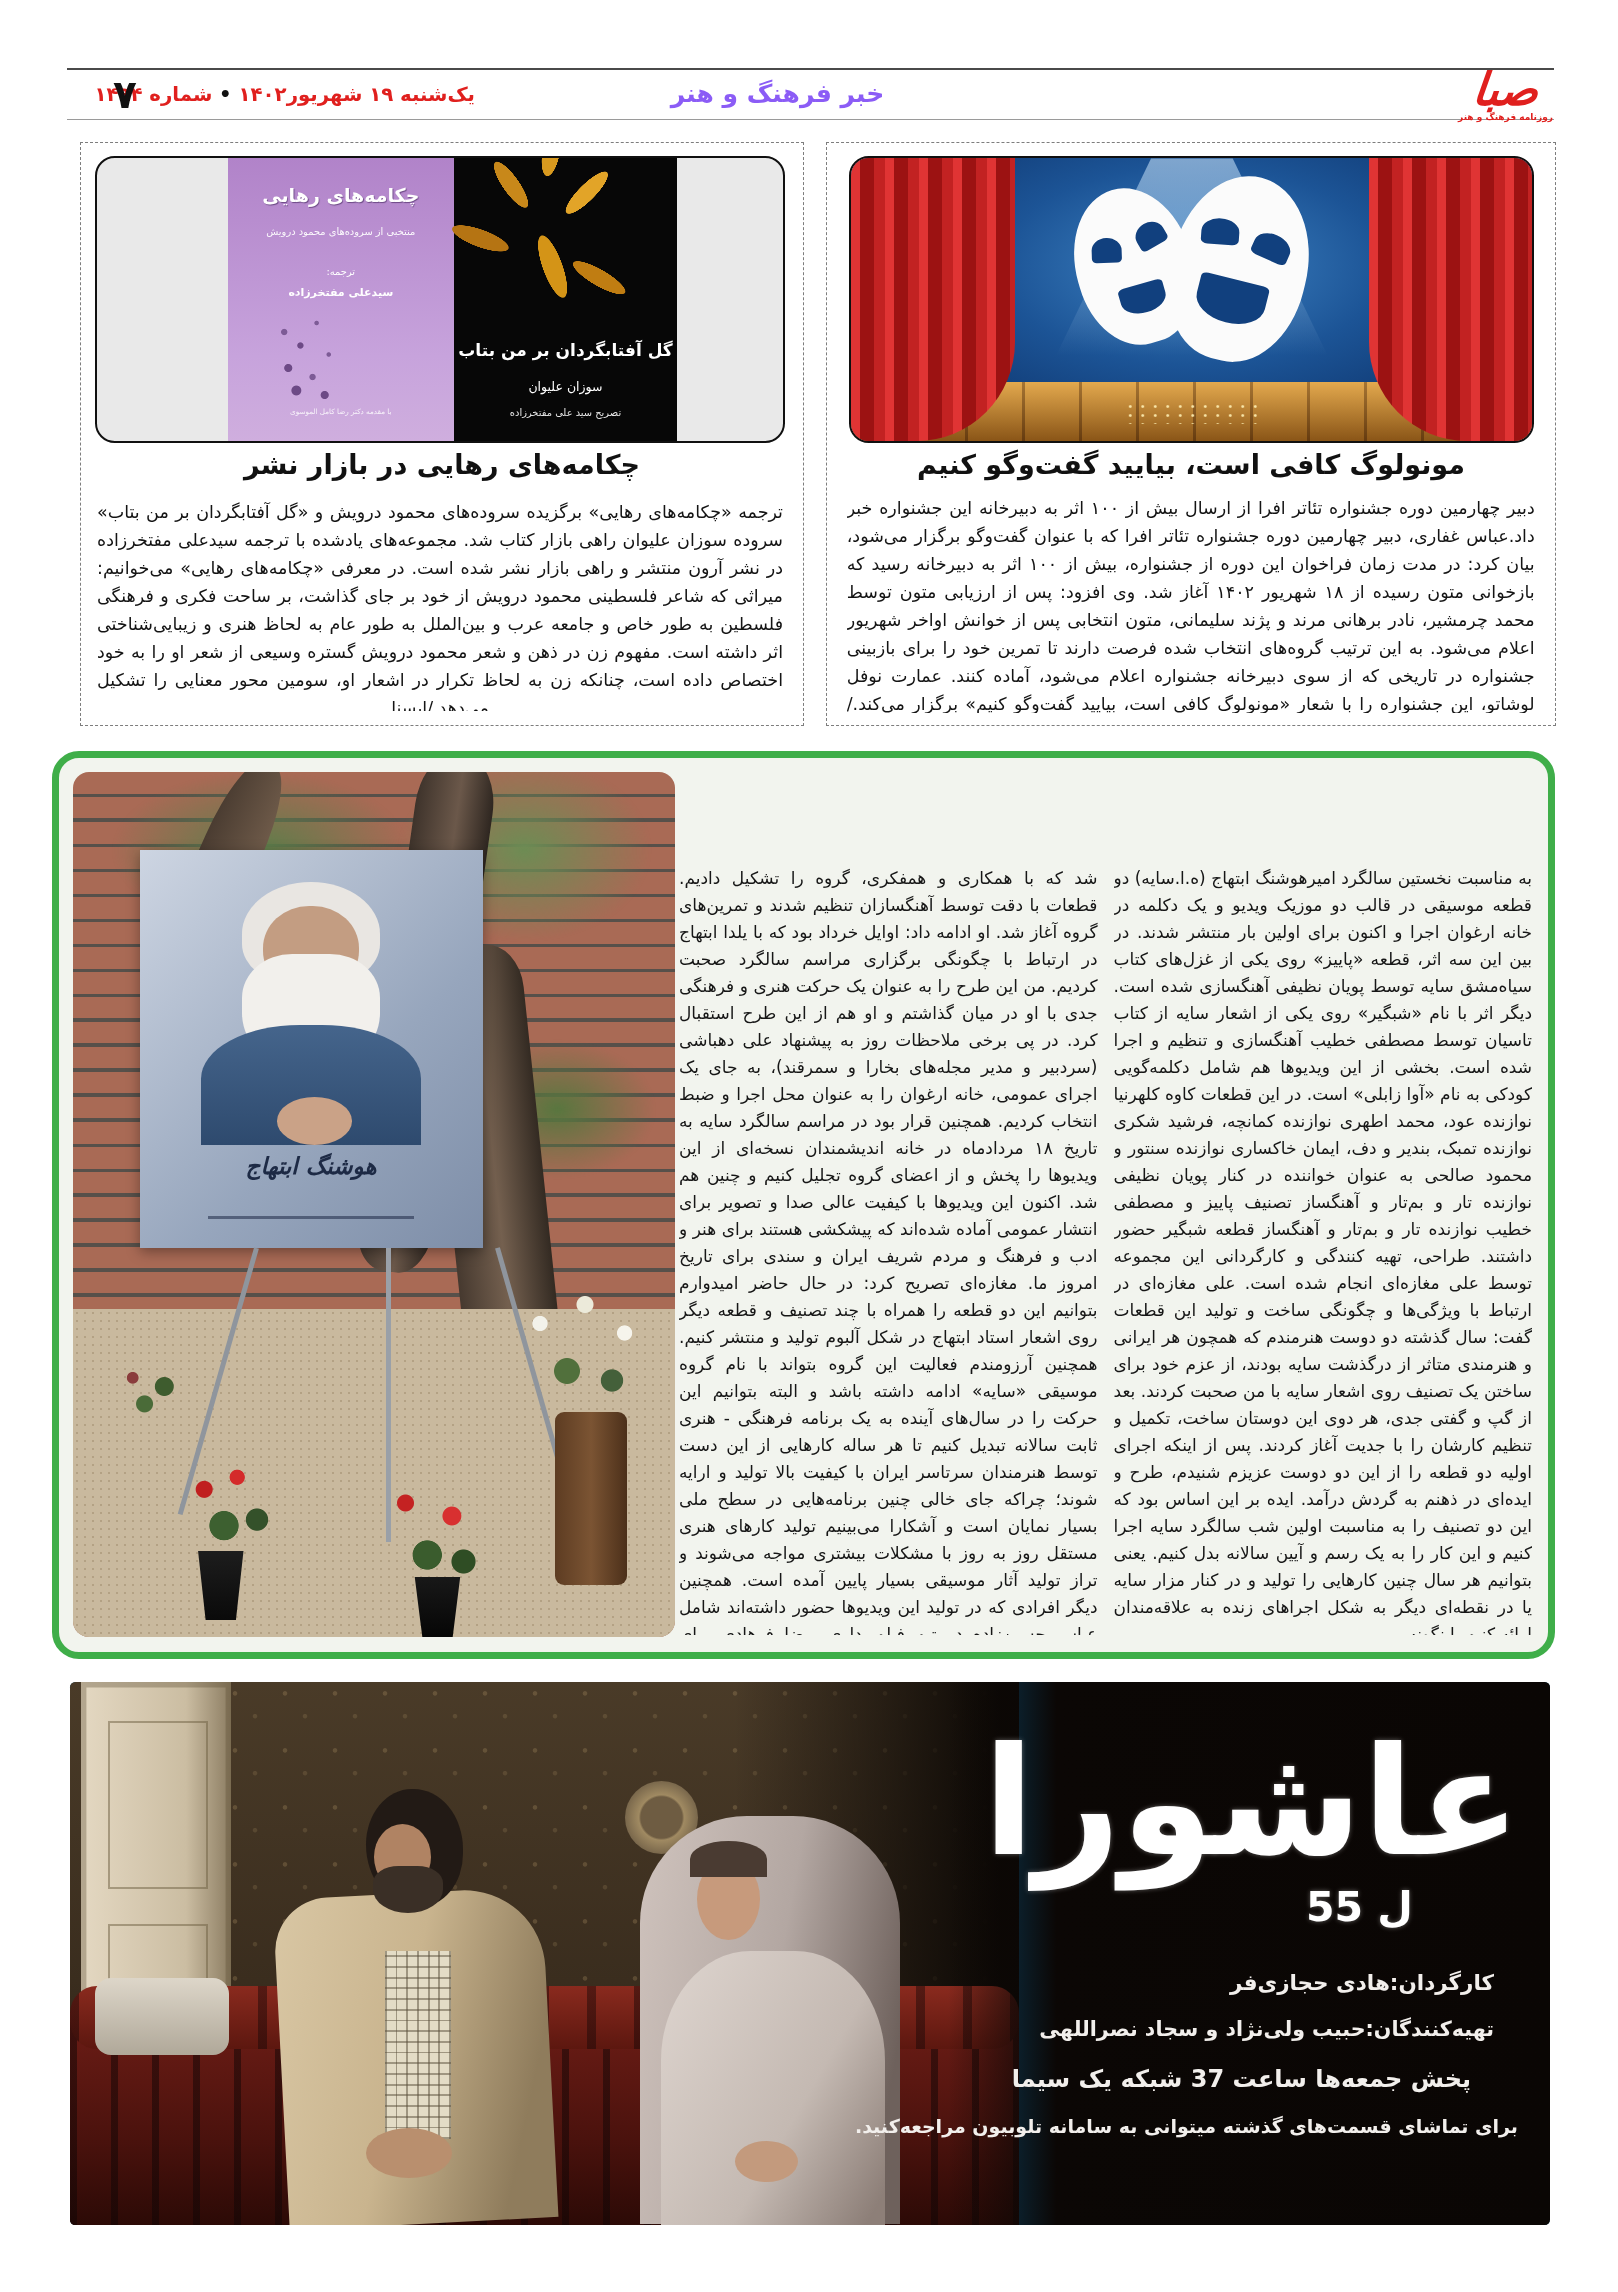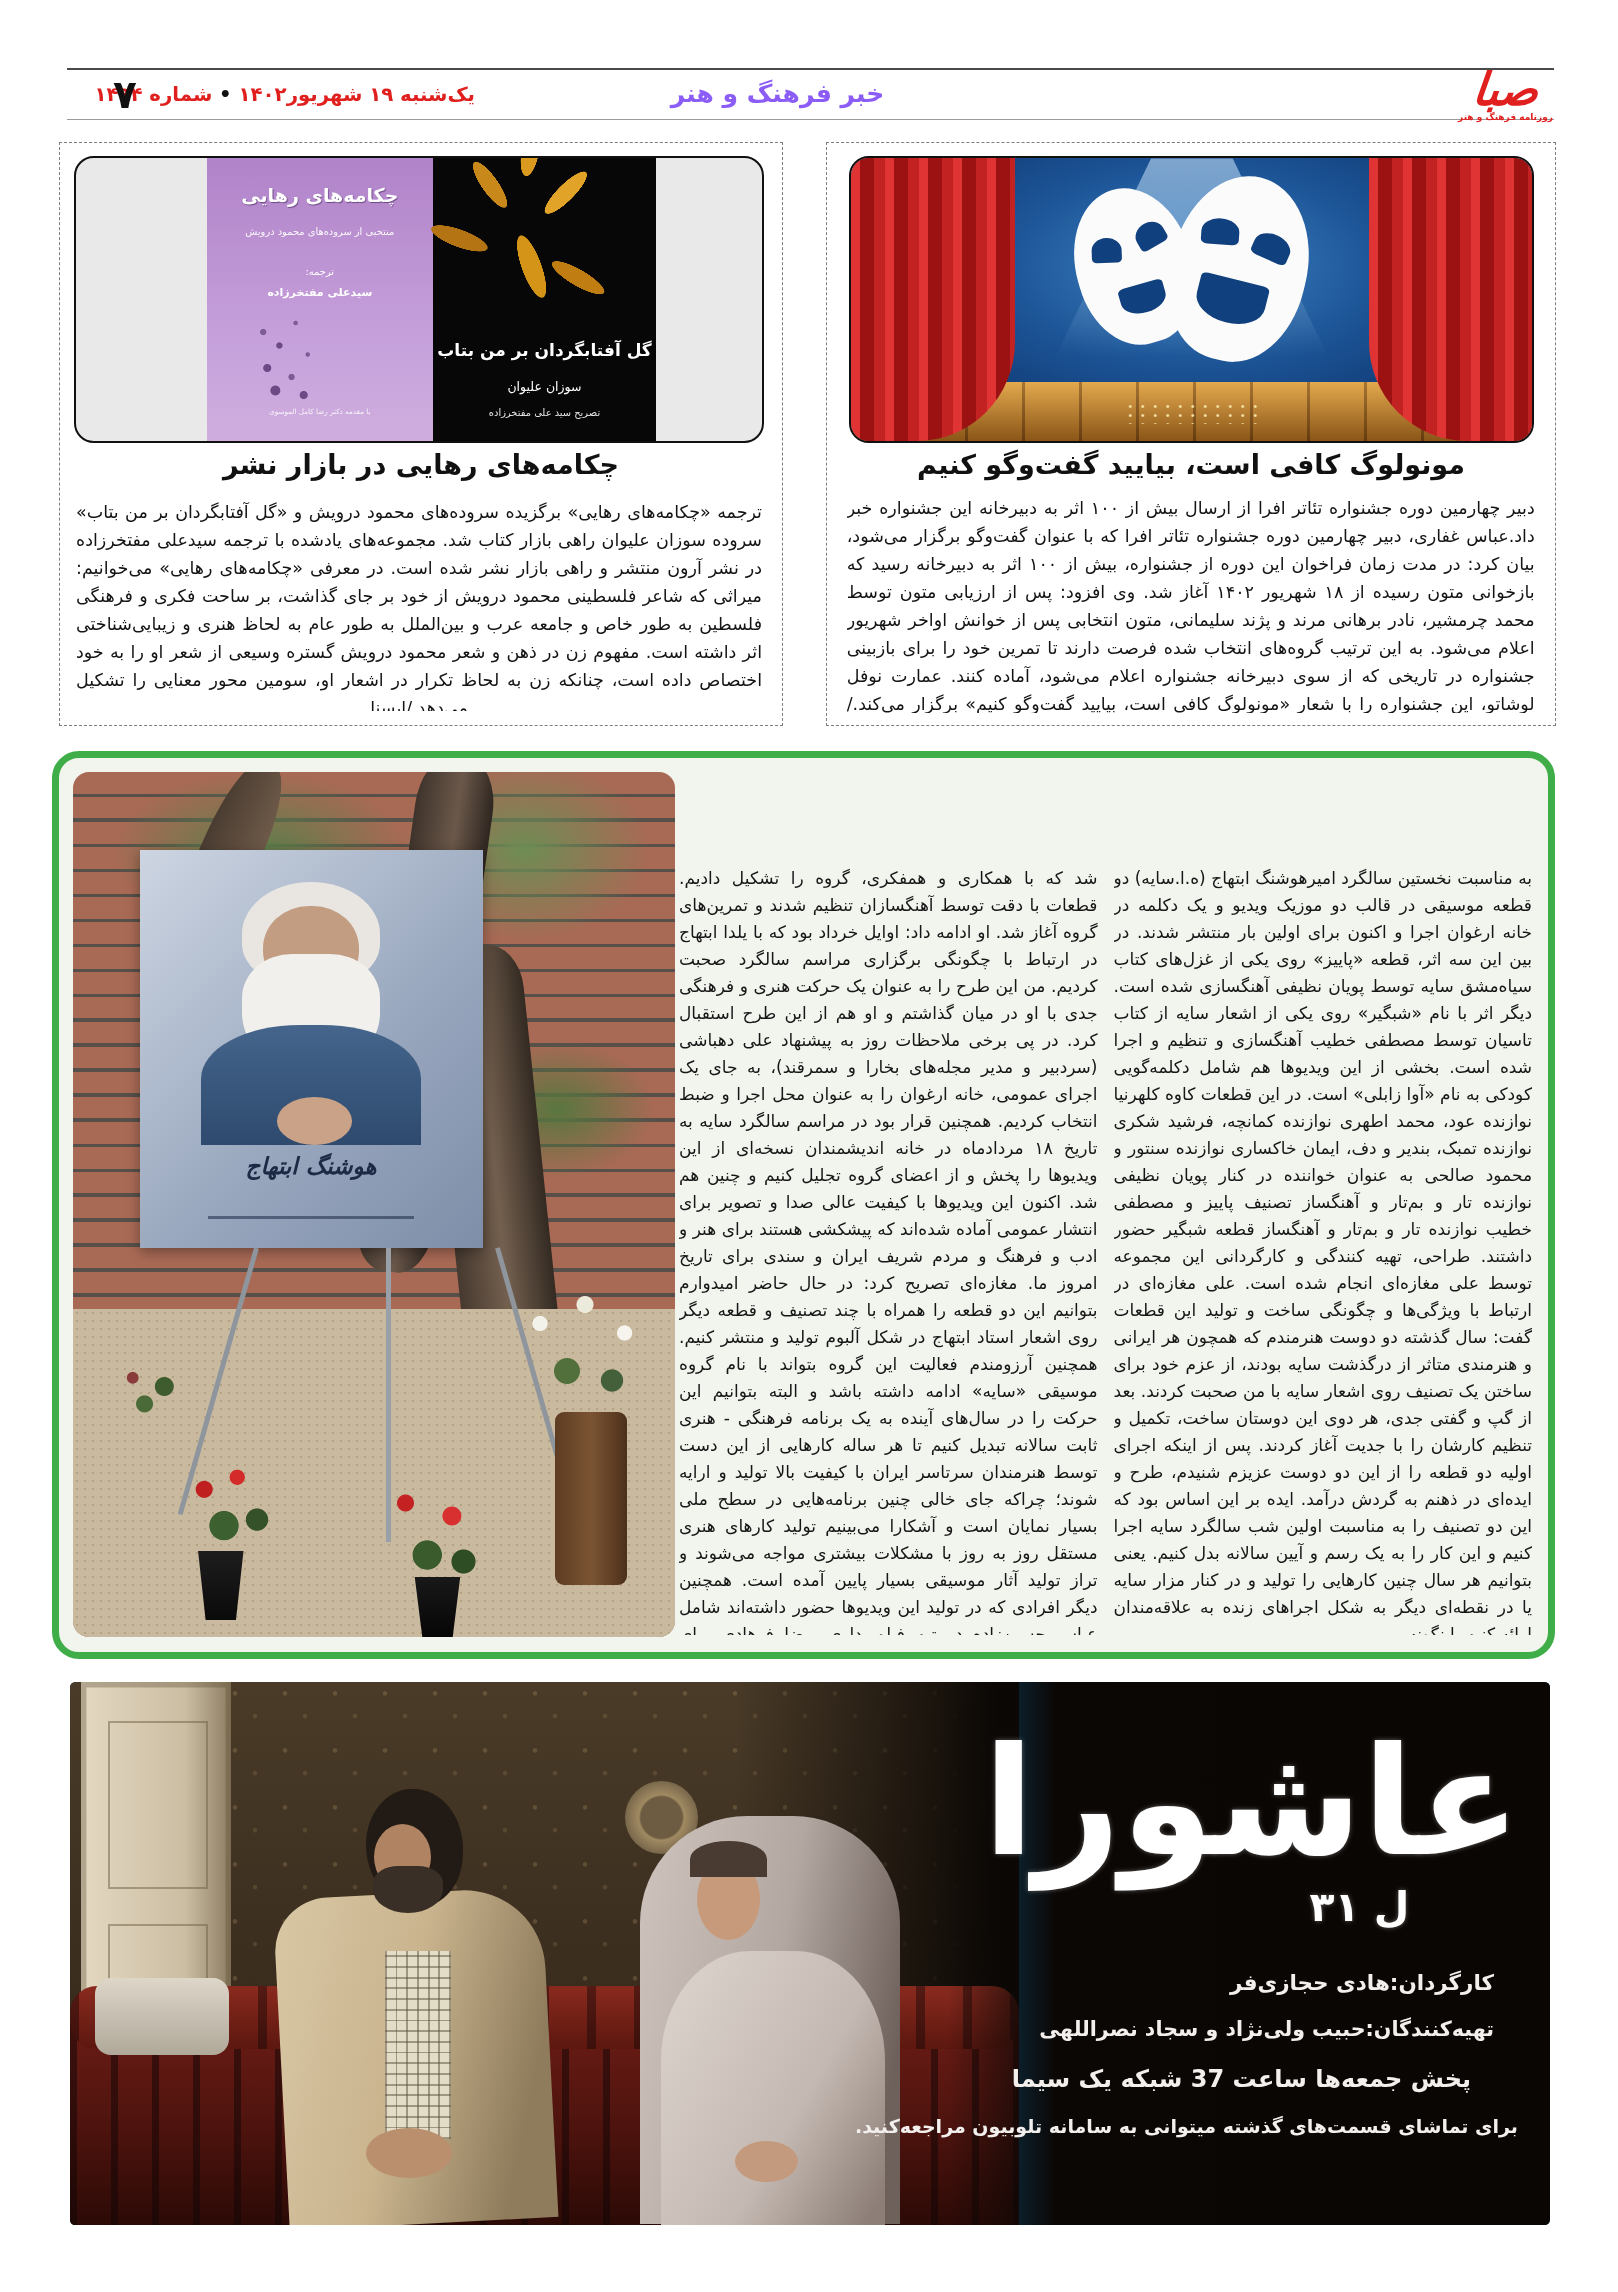--- a/index.html
+++ b/index.html
@@ -66,21 +66,21 @@
 
   <div class="section-title" style="left:643px;top:79px;width:269px;">خبر فرهنگ و هنر</div>
 
   <div class="issue-date" style="left:166px;top:83px;width:309px;text-align:right;">
     <span>یک‌شنبه ۱۹ شهریور۱۴۰۲</span>
     <span class="dot">•</span>
     <span>شماره ۱۴۹۴</span>
   </div>
   <div class="page-num" style="left:113px;top:75px;">۷</div>
 
-  <div class="nbox" style="left:59px;top:142px;width:722px;height:582px;">
+  <div class="nbox" style="left:80px;top:142px;width:722px;height:582px;">
     <div class="nimg" style="left:14.3px;top:13.4px;width:686px;height:283px;">
 
       <div class="cover-purple" style="left:19%;top:0;width:33%;height:100%;">
         <div class="ct" style="top:9%;font-size:19px;font-weight:bold;text-shadow:0.9px 0.9px 0.9px #6d4a86;">چکامه‌های رهایی</div>
         <div class="ct" style="top:24%;font-size:9.9px;opacity:.95;">منتخبی از سروده‌های محمود درویش</div>
         <div class="ct" style="top:38%;font-size:9.9px;">ترجمه:</div>
         <div class="ct" style="top:45%;font-size:11px;font-weight:bold;">سیدعلی مفتخرزاده</div>
         <div class="ct" style="top:88%;font-size:7.2px;opacity:.85;">با مقدمه دکتر رضا کامل الموسوی</div>
 
         <i style="left:18%;top:55%;width:81px;height:90px;background:
@@ -217,21 +217,21 @@
     <i style="left:296px;top:446px;width:86px;height:50px;border-radius:50%;background:#b98f6e;"></i>
 
     <i style="left:570px;top:134px;width:260px;height:408px;border-radius:107px 107px 0 0;background:linear-gradient(100deg,#cfc3bd 0%,#b3a7a2 50%,#6e615c 90%);"></i>
     <i style="left:627px;top:176px;width:63px;height:82px;border-radius:50%;background:#c79a7c;"></i>
     <i style="left:620px;top:159px;width:77px;height:36px;border-radius:50% 50% 0 0;background:#4a3b32;"></i>
     <i style="left:591px;top:269px;width:224px;height:274px;border-radius:40% 40% 0 0;background:linear-gradient(120deg,#ded5cf 0%,#c4b9b2 60%,#8d7f78 95%);"></i>
     <i style="left:665px;top:459px;width:63px;height:41px;border-radius:50%;background:#c39a7d;"></i>
 
     <i style="left:878px;top:0;width:602px;height:100%;background:linear-gradient(90deg,rgba(10,6,4,0),#0b0705 18%,#0a0604);"></i>
     <div class="btitle" style="left:949px;top:45px;width:502px;font-size:150px;line-height:1;">عاشورا</div>
-    <div class="btitle" style="left:1191px;top:201px;width:197px;font-size:41px;">ل ۳۱</div>
+    <div class="btitle" style="left:1191px;top:201px;width:197px;font-size:41px;">ل 55</div>
     <div class="bcred" style="right:56px;top:288px;font-size:21.5px;">کارگردان:هادی حجازی‌فر</div>
     <div class="bcred" style="right:56px;top:335px;font-size:20.6px;">تهیه‌کنندگان:حبیب ولی‌نژاد و سجاد نصراللهی</div>
     <div class="bcred" style="right:79px;top:383px;font-size:24px;">پخش جمعه‌ها  ساعت 37 شبکه یک  سیما</div>
     <div class="bcred" style="right:32px;top:433px;font-size:19px;font-weight:600;">برای تماشای قسمت‌های گذشته میتوانی به سامانه تلوبیون مراجعه‌کنید.</div>
   </div>
 
 </div>
 
 
 </body></html>

